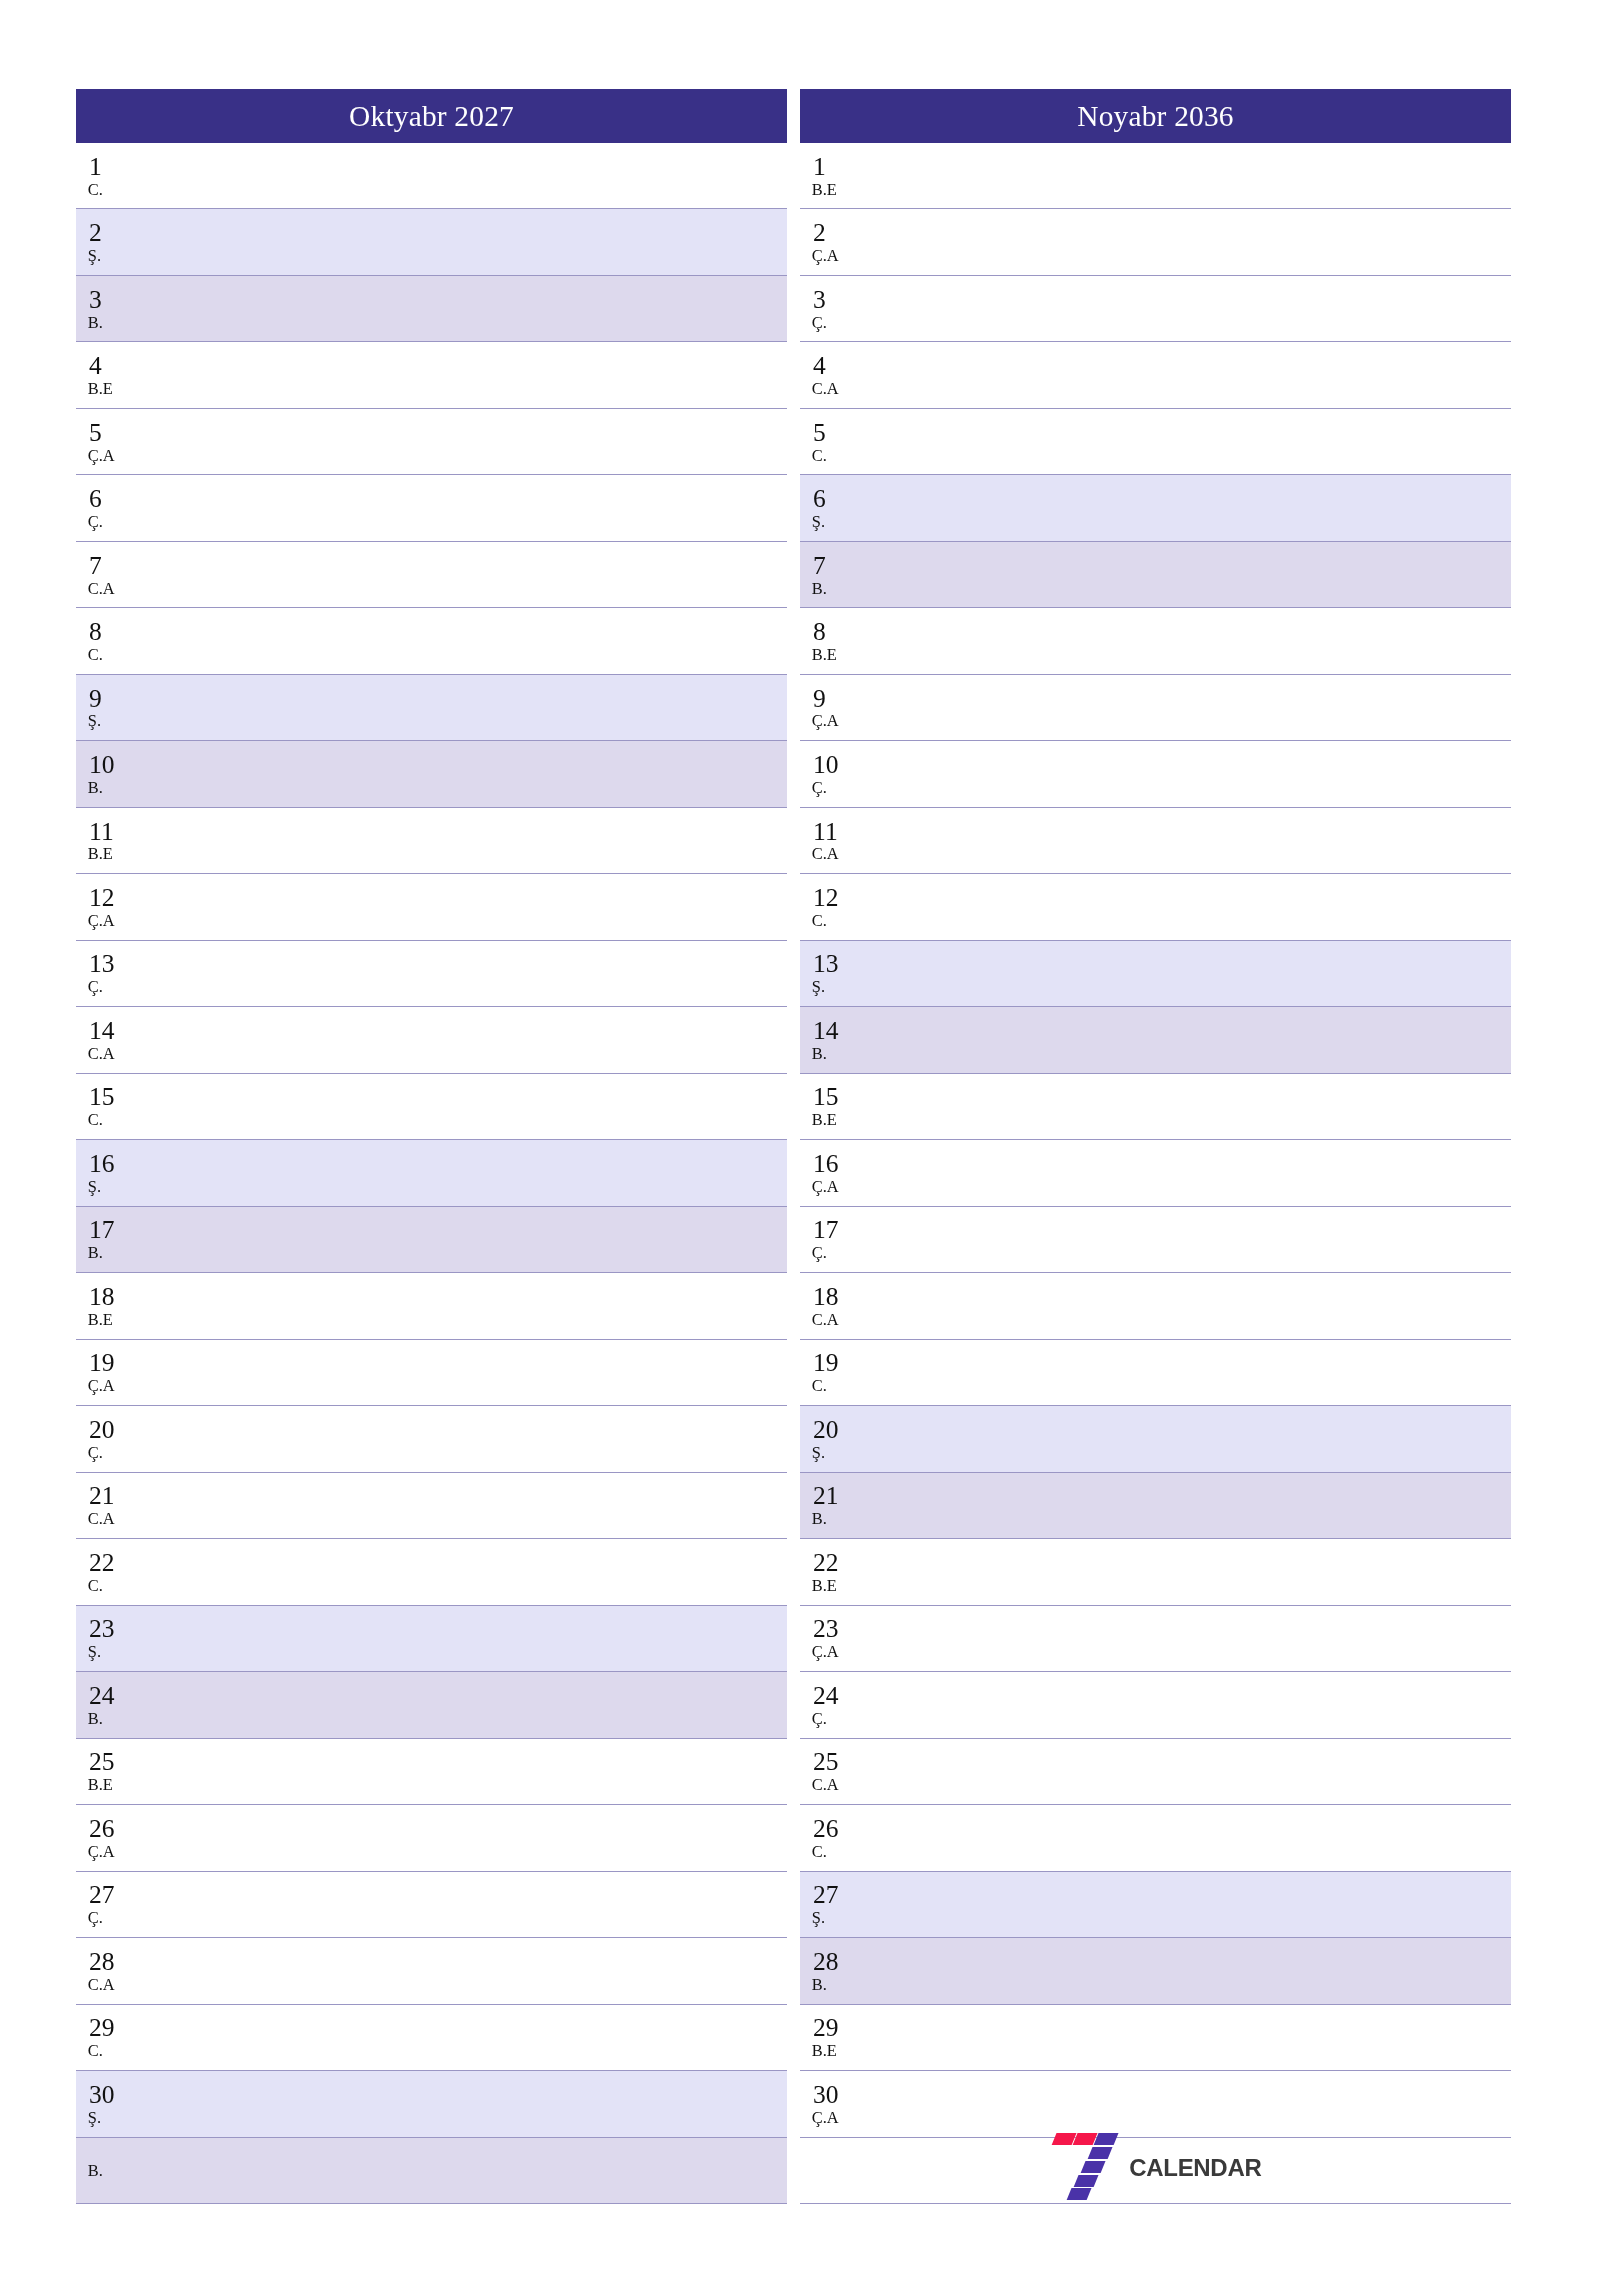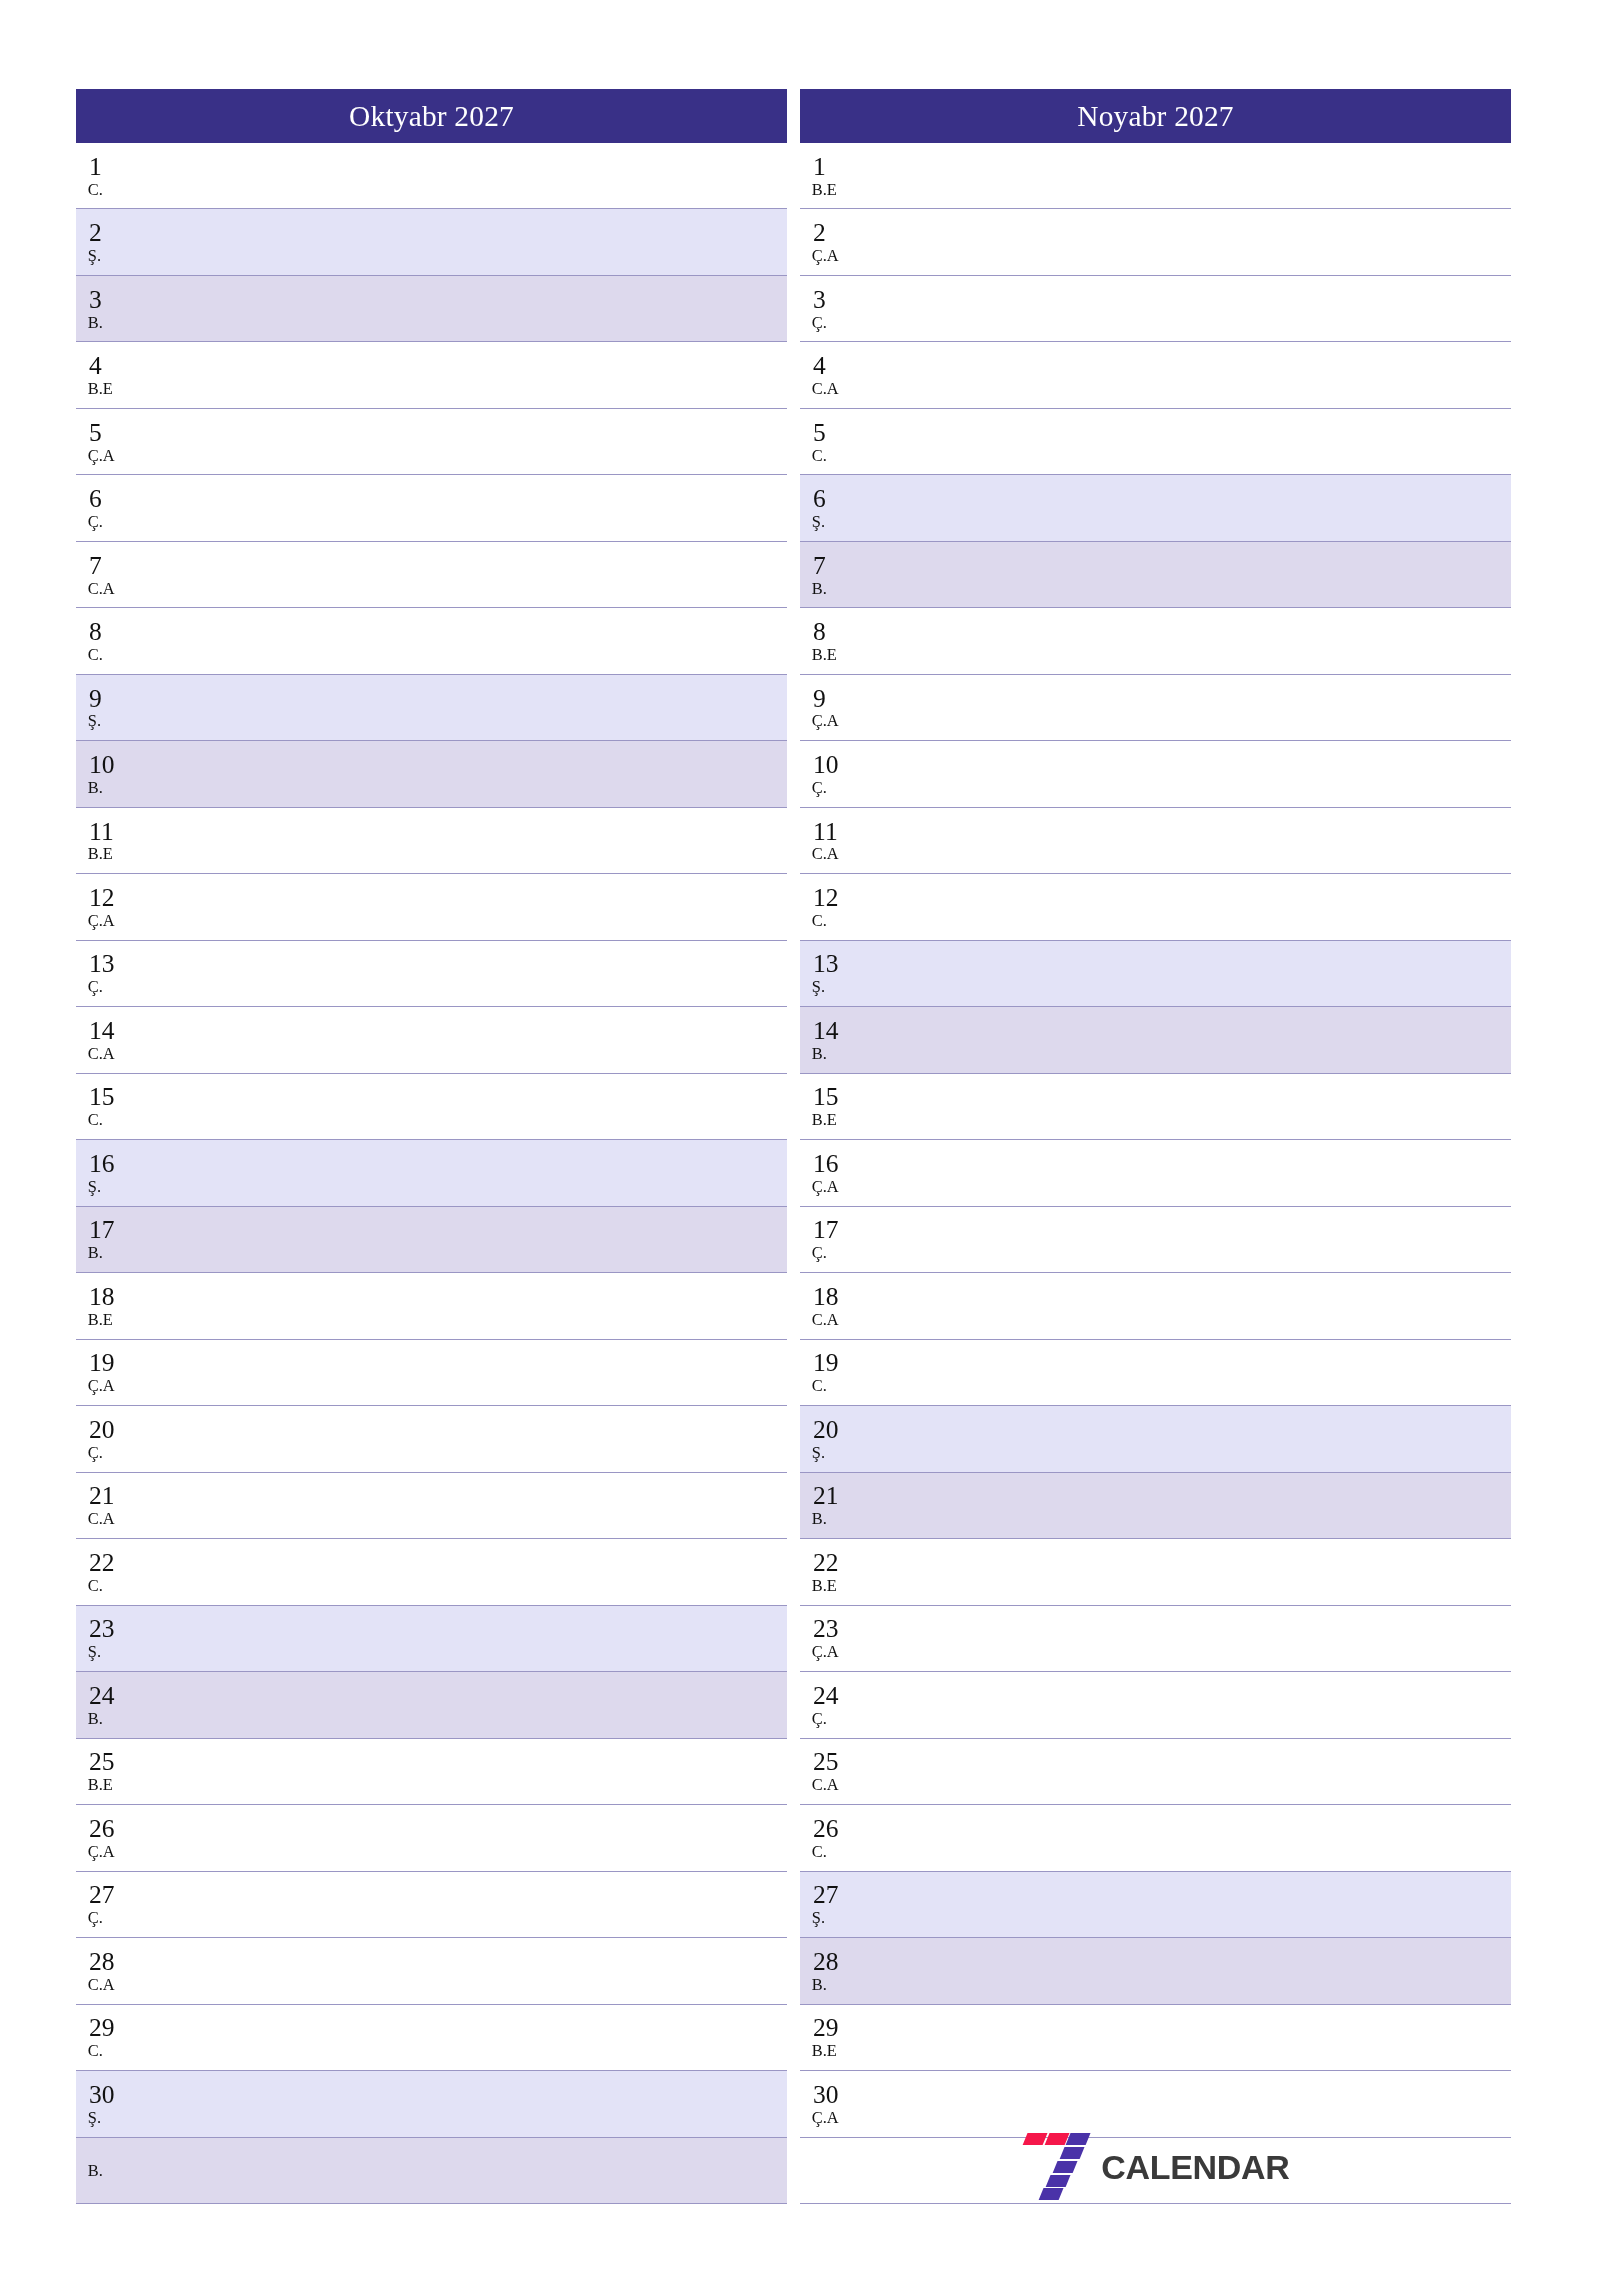--- a/index.html
+++ b/index.html
@@ -111,21 +111,21 @@
   }
   .blk {
     position: absolute;
     width: 19.6px;
     height: 12.4px;
     transform: skewX(-22deg);
   }
   .logo-word {
     font-family: "Liberation Sans", "DejaVu Sans", sans-serif;
     font-weight: bold;
-    font-size: 34px;
+    font-size: 24px;
     letter-spacing: -0.3px;
     color: #3a3a3a;
   }
 </style>
 </head>
 <body>
 
 <div class="page">
 
   <div class="month-col">
@@ -251,21 +251,21 @@
           <div class="day-num">30</div>
           <div class="day-dow">Ş.</div>
         </div>
         <div class="day-row sun">
           <div class="day-dow">B.</div>
         </div>
       </div>
   </div>
 
   <div class="month-col">
-    <div class="month-header">Noyabr 2027</div>
+    <div class="month-header">Noyabr 2036</div>
     <div class="rows" id="rows1">
         <div class="day-row">
           <div class="day-num">1</div>
           <div class="day-dow">B.E</div>
         </div>
         <div class="day-row">
           <div class="day-num">2</div>
           <div class="day-dow">Ç.A</div>
         </div>
         <div class="day-row">

